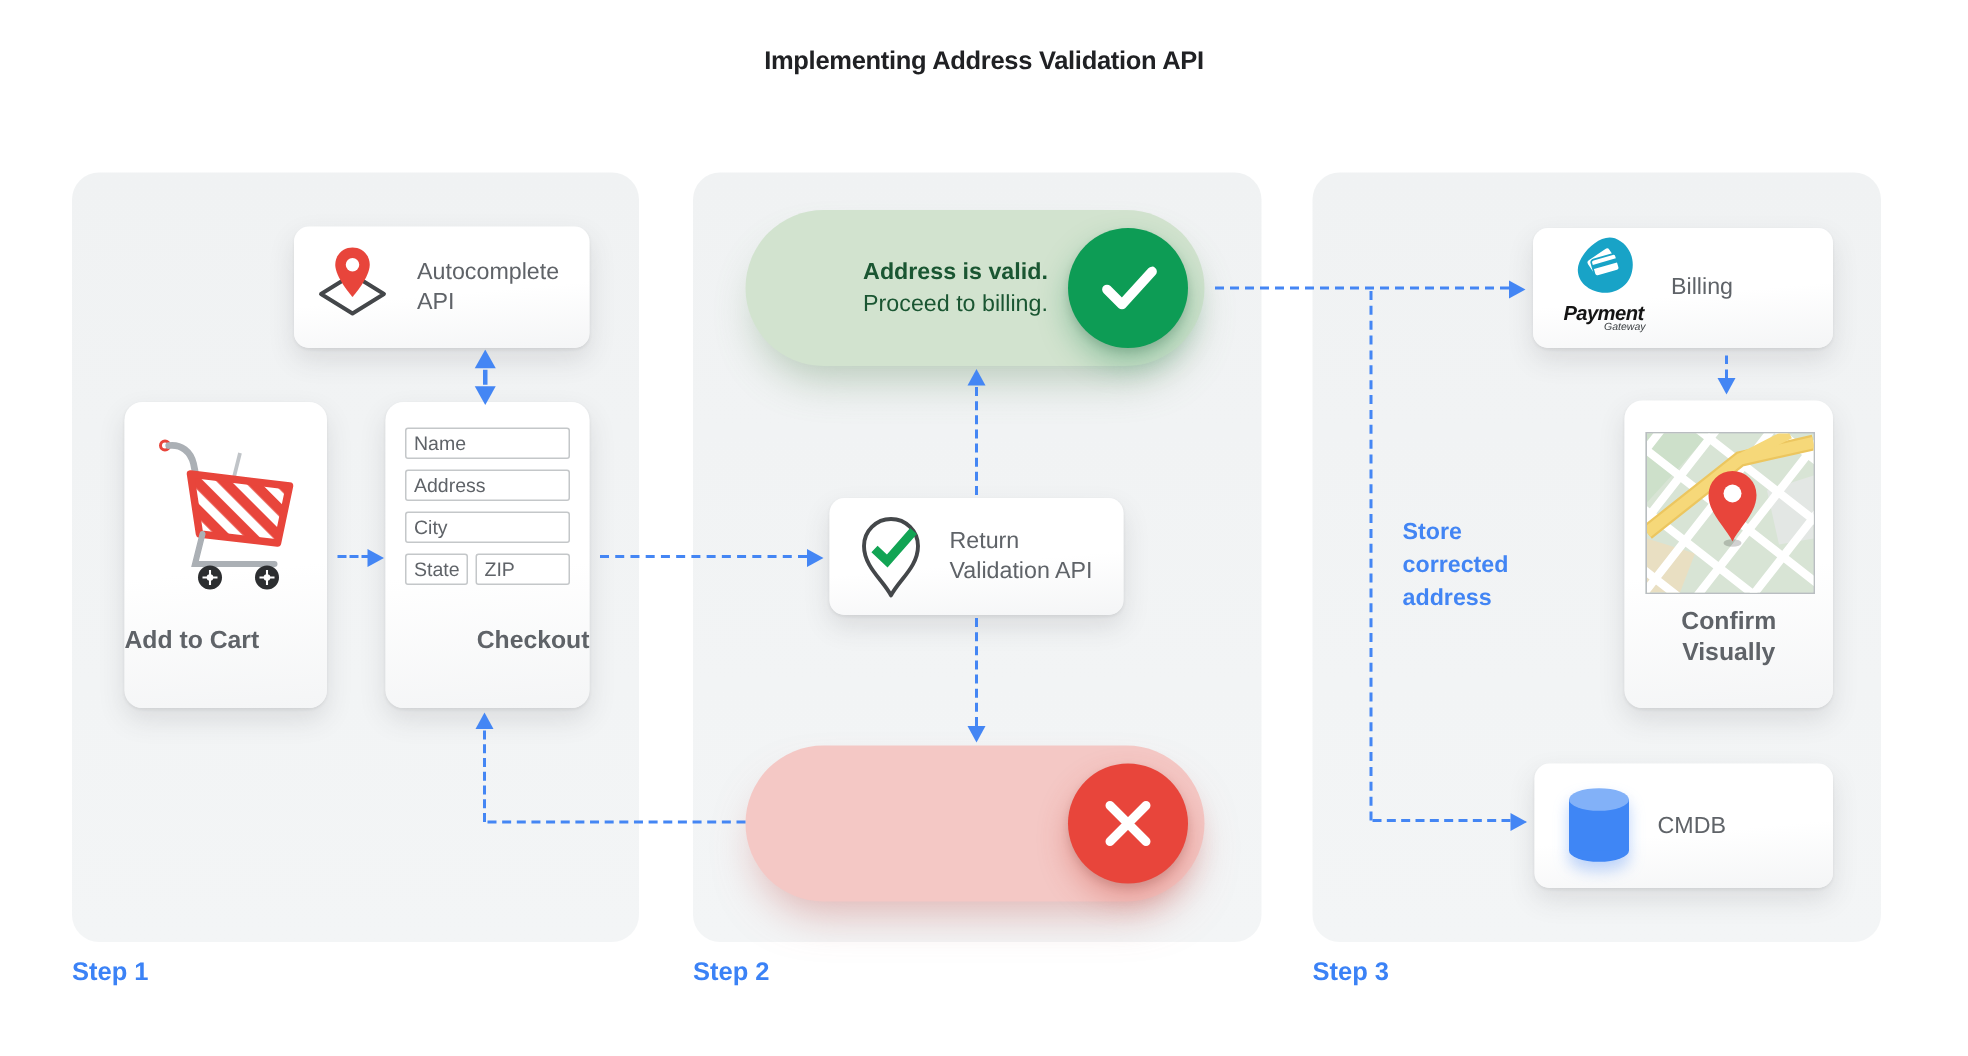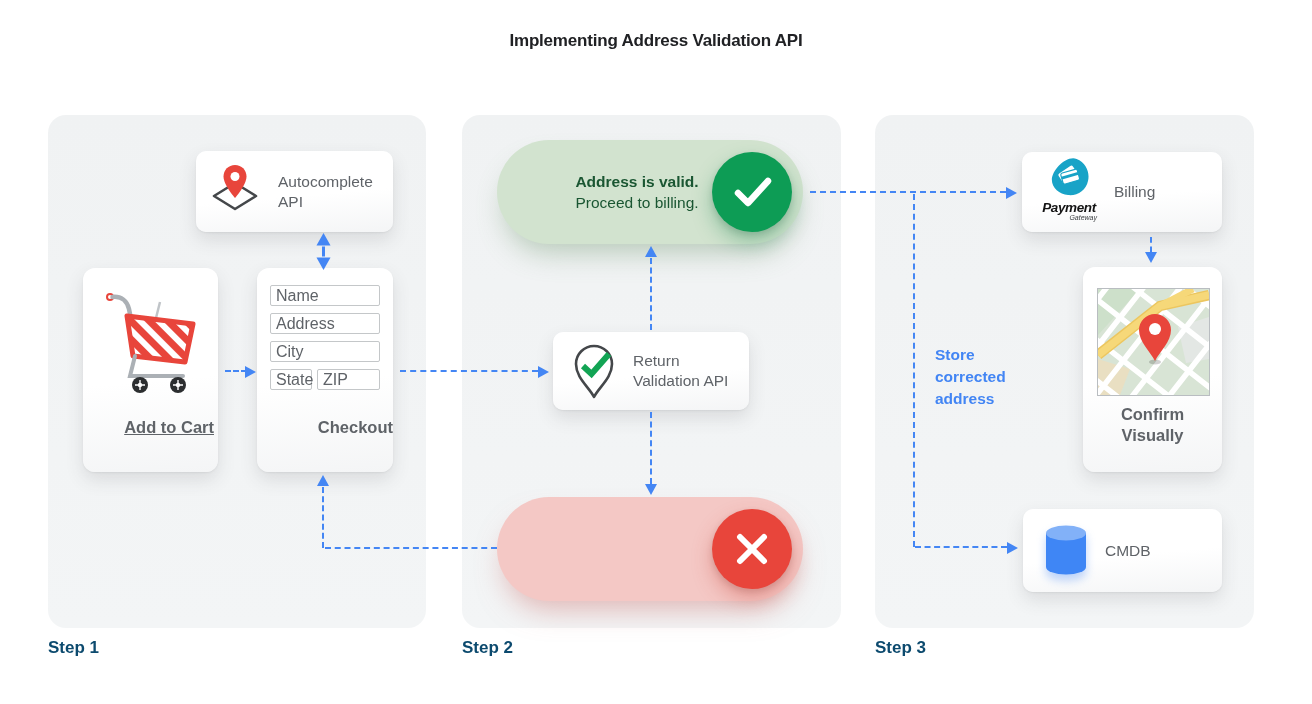--- a/index.html
+++ b/index.html
@@ -3,41 +3,41 @@
 <meta charset="utf-8">
 <style>
   html,body{margin:0;padding:0;background:#fff;}
   #canvas{position:relative;width:1312px;height:704px;background:#ffffff;overflow:hidden;
           font-family:"Liberation Sans",sans-serif;color:#5f6368;}
   .abs{position:absolute;}
 
   .title{left:0;right:0;top:31px;text-align:center;font-size:17px;font-weight:bold;color:#202124;letter-spacing:-0.2px;}
 
   .panel{background:linear-gradient(180deg,#f0f2f3,#f3f5f6);border-radius:18px;}
-  .step-label{font-size:17px;font-weight:bold;color:#0c4a6e;}
+  .step-label{font-size:17px;font-weight:bold;color:#3b82f6;}
 
   .card{background:linear-gradient(175deg,#ffffff 55%,#f4f5f6);border-radius:12px;
         box-shadow:0 8px 18px rgba(60,64,67,.13),0 1px 2px rgba(60,64,67,.08);}
   .card.small{border-radius:10px;}
   .card-label{font-size:15.5px;color:#5f6368;line-height:20px;}
   .card-label.bold{font-weight:bold;font-size:16.5px;line-height:21px;}
 
   .pill{border-radius:52px;}
   .pill-text{display:flex;flex-direction:column;justify-content:center;text-align:center;height:100%;}
   .pill-line1{font-weight:bold;font-size:15.5px;line-height:21px;}
   .pill-line2{font-size:15.5px;line-height:21px;}
   .pill.valid{background:#d2e3cf;box-shadow:0 16px 28px -8px rgba(110,150,110,.45);color:#1a5632;}
   .pill.invalid{background:#f4c8c5;box-shadow:0 16px 28px -8px rgba(205,120,115,.5);color:#7d1810;}
 
   .status-circle{border-radius:50%;width:80px;height:80px;display:flex;align-items:center;justify-content:center;}
   .status-circle.ok{background:#0d9c55;box-shadow:0 10px 20px rgba(13,130,70,.35),0 3px 6px rgba(0,0,0,.12);}
   .status-circle.err{background:#e8453b;box-shadow:0 10px 20px rgba(200,60,50,.35),0 3px 6px rgba(0,0,0,.12);}
 
   .field{position:absolute;background:#fff;border:1.3px solid #c4c7c9;border-radius:2px;height:19px;
-         font-size:16px;color:#5f6368;line-height:19px;padding-left:5px;box-sizing:content-box;}
+         font-size:13px;color:#5f6368;line-height:19px;padding-left:5px;box-sizing:content-box;}
 
   .hdash{border-top:2.5px dashed #4486f4;}
   .vdash{border-left:2.5px dashed #4486f4;}
   .ah-r{width:0;height:0;border-top:6px solid transparent;border-bottom:6px solid transparent;border-left:11px solid #4486f4;}
   .ah-u{width:0;height:0;border-left:6px solid transparent;border-right:6px solid transparent;border-bottom:11px solid #4486f4;}
   .ah-d{width:0;height:0;border-left:6px solid transparent;border-right:6px solid transparent;border-top:11px solid #4486f4;}
 
   .annotation{font-size:15.5px;font-weight:bold;color:#4285F4;line-height:22px;}
 
   .logo-payment{font-weight:bold;font-style:italic;font-size:13.5px;color:#141414;letter-spacing:-0.4px;text-align:center;line-height:13px;}
@@ -85,21 +85,21 @@
         <path d="M57 14 L53 30" stroke="#c0c4c8" stroke-width="2.5"></path>
         <polygon points="24,28 90,36 82,74 30,68" fill="url(#cartstripes)" stroke="#e8453b" stroke-width="5" stroke-linejoin="round"></polygon>
         <path d="M32 68 L27 88 L80 88" fill="none" stroke="#abb0b5" stroke-width="4" stroke-linecap="round"></path>
         <circle cx="37" cy="97" r="8" fill="#2c2e30"></circle>
         <circle cx="75" cy="97" r="8" fill="#2c2e30"></circle>
         <path d="M37 92 V102 M32 97 H42 M75 92 V102 M70 97 H80" stroke="#ffffff" stroke-width="1.4"></path>
         <circle cx="37" cy="97" r="2.2" fill="#ffffff"></circle>
         <circle cx="75" cy="97" r="2.2" fill="#ffffff"></circle>
       </svg>
     </span>
-    <div class="abs card-label bold" style="left:0;right:4px;bottom:34px;text-align:right;text-decoration:underline;">Add to Cart</div>
+    <div class="abs card-label bold" style="left:0;right:16px;bottom:34px;text-align:left;">Add to Cart</div>
   </div>
 
   <div class="abs card" style="left:257px;top:268px;width:136px;height:204px;">
     <div class="field" style="left:13px;top:17px;width:103px;">Name</div>
     <div class="field" style="left:13px;top:45px;width:103px;">Address</div>
     <div class="field" style="left:13px;top:73px;width:103px;">City</div>
     <div class="field" style="left:13px;top:101px;width:35px;">State</div>
     <div class="field" style="left:60px;top:101px;width:56px;">ZIP</div>
     <div class="abs card-label bold" style="left:0;right:0;bottom:34px;text-align:right;">Checkout</div>
   </div>

